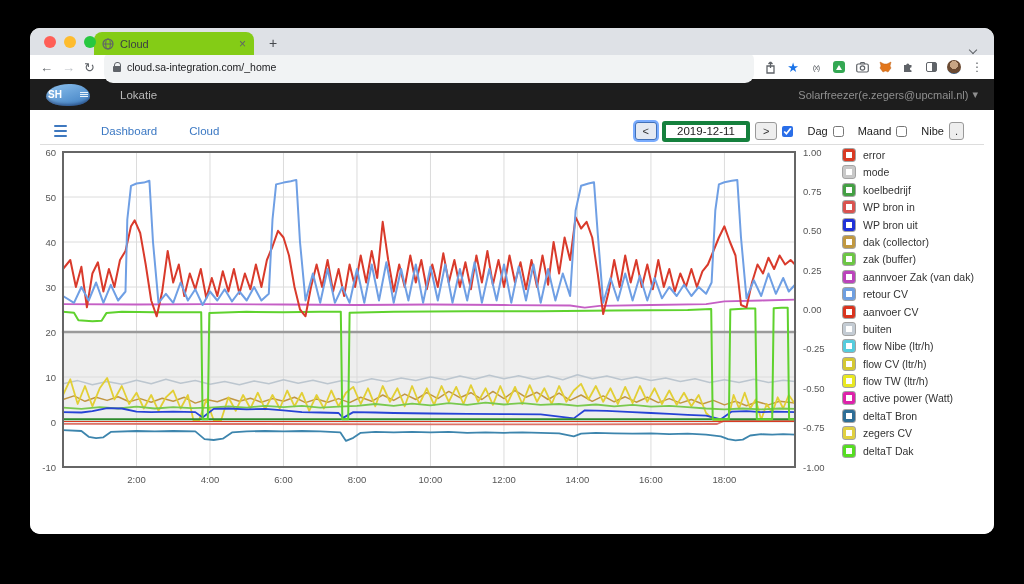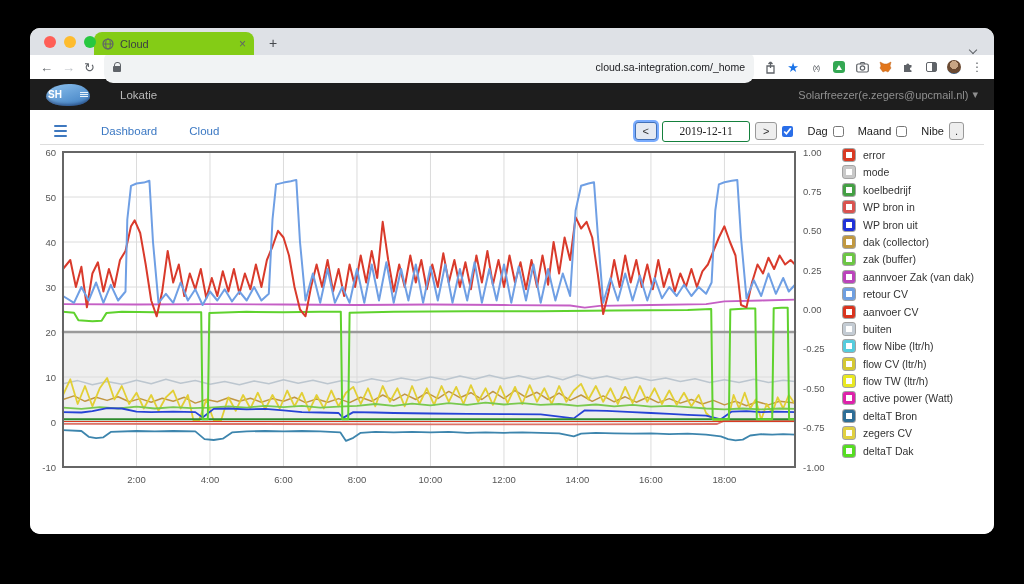--- a/index.html
+++ b/index.html
@@ -13,21 +13,21 @@
   .l-red{background:#ff5f57}.l-yellow{background:#febc2e}.l-green{background:#28c840}
   .tab { margin-left:64px; width:160px; height:23px; background:#84cc16; border-radius:8px 8px 0 0; display:flex; align-items:center; padding:0 8px; gap:6px; font-size:11px; color:#3c4043; }
   .tab .title { flex:1; }
   .tab .close { color:#5f6368; font-size:12px; cursor:default; }
   .newtab { margin:0 0 4px 10px; color:#45484d; font-size:14px; width:18px; text-align:center; }
   .tabchev { position:absolute; right:16px; top:11px; width:8px; height:8px; }
   .chev { display:inline-block; width:6px; height:6px; border-right:1.5px solid #5f6368; border-bottom:1.5px solid #5f6368; transform:rotate(45deg); }
   .urlbar { height:24px; background:#fff; display:flex; align-items:center; padding:0 10px; gap:9px; }
   .navbtn { font-size:13px; color:#5f6368; line-height:1; }
   .navbtn.disabled { color:#bdc1c6; }
-  .omnibox { flex:1; height:18px; background:#f1f3f4; border-radius:9px; display:flex; align-items:center; padding:16px 9px; gap:6px; font-size:10.5px; color:#202124;justify-content:space-between; }
+  .omnibox { flex:1; height:18px; background:#f1f3f4; border-radius:9px; display:flex; align-items:center; padding:16px 9px; gap:6px; font-size:10.5px; color:#202124; }
   .lock { width:8px; height:10px; position:relative; }
   .lock::before { content:""; position:absolute; left:1.5px; top:0; width:5px; height:5px; border:1.2px solid #5f6368; border-radius:3px 3px 0 0; }
   .lock::after { content:""; position:absolute; left:0; top:4px; width:8px; height:6px; background:#5f6368; border-radius:1px; }
   .chromeicons { display:flex; align-items:center; gap:9px; }
   .ci { width:14px; height:14px; display:flex; align-items:center; justify-content:center; font-size:11px; color:#5f6368; }
   .star { color:#1a73e8; font-size:13px; }
   .regex { font-size:8px; color:#5f6368; letter-spacing:-1px; }
   .ext-green { width:12px; height:12px; background:#34a853; border-radius:3px; display:flex; align-items:center; justify-content:center; }
   .ext-green i { display:block; width:0; height:0; border-left:3px solid transparent; border-right:3px solid transparent; border-bottom:5px solid #fff; }
   .sidebar-ic { width:11px; height:10px; border:1.5px solid #5f6368; border-radius:2px; position:relative; }
@@ -47,21 +47,21 @@
   
   .content { position:relative; height:424px; background:#fff; }
   .pagetabs { position:absolute; left:10px; right:10px; top:8px; height:27px; border-bottom:1px solid #ddd; display:flex; align-items:flex-end; }
   .listicon { align-self:center; margin:0 18px 0 14px; display:flex; flex-direction:column; gap:2.5px; }
   .listicon i { display:block; width:13px; height:2.5px; background:#3e78bf; border-radius:1px; }
   .ptab { font-size:11.5px; color:#3b78c3; padding:0 16px; line-height:26px; }
   .ptab.active { color:#444; border:1px solid #ddd; border-bottom:1px solid #fff; border-radius:4px 4px 0 0; margin-bottom:-1px; padding:0 14px; background:#fff; }
   .controls { position:absolute; right:30px; top:8px; height:26px; display:flex; align-items:center; gap:5px; font-size:11px; color:#222; }
   .btn { font-size:11px; color:#333; background:#eee; border:1px solid #999; border-radius:3px; padding:2px 7px; }
   .btn.focused { border-color:#4170b8; box-shadow:0 0 0 2px rgba(77,144,254,.75); background:#e4e9f2; }
-  .datefield { width:88px; height:21px; border:1px solid #15803d; border-radius:3px; font-size:11.5px; text-align:center; color:#222; font-family:Liberation Serif, serif; }
+  .datefield { width:88px; height:21px; border:4px solid #15803d; border-radius:3px; font-size:11.5px; text-align:center; color:#222; font-family:Liberation Sans, sans-serif; }
   .chk { display:flex; align-items:center; gap:14px; }
   .chk input { width:11px; height:11px; accent-color:#2a6ee8; margin:0; }
   .dotbtn { padding:2px 5px; }
 
   
   .chartwrap { position:absolute; left:10px; top:36px; }
   
   .legend { position:absolute; left:813px; top:39px; display:flex; flex-direction:column; gap:5.4px; }
   .legend-item { display:flex; align-items:center; gap:8px; }
   .swatch { width:12px; height:12px; background:#fff; border:3px solid #888; border-radius:2px; outline:1px solid rgba(50,50,50,.45); }

